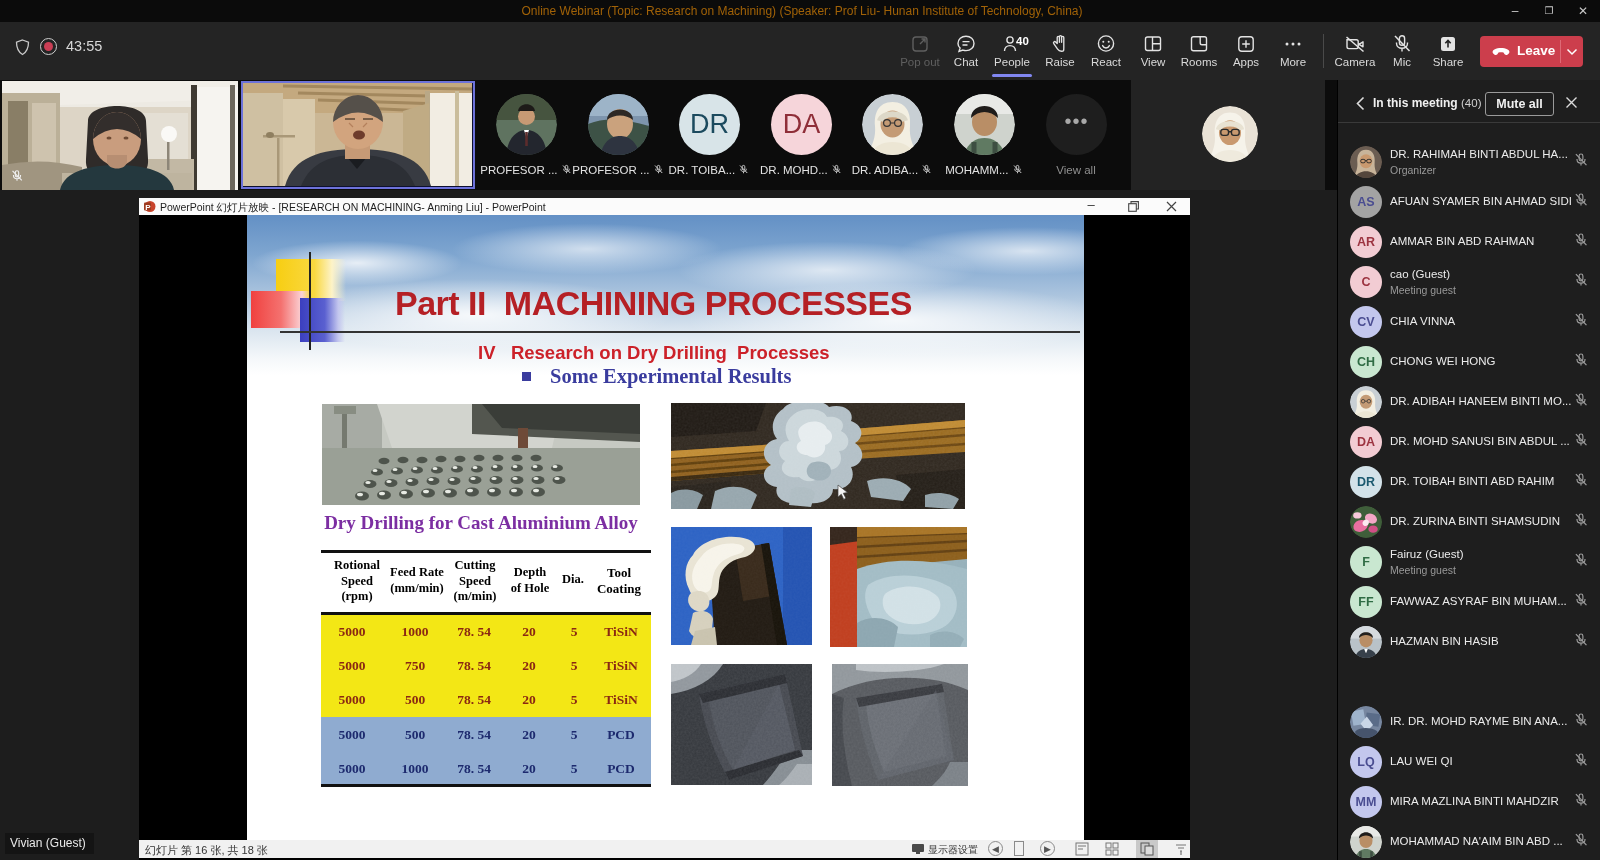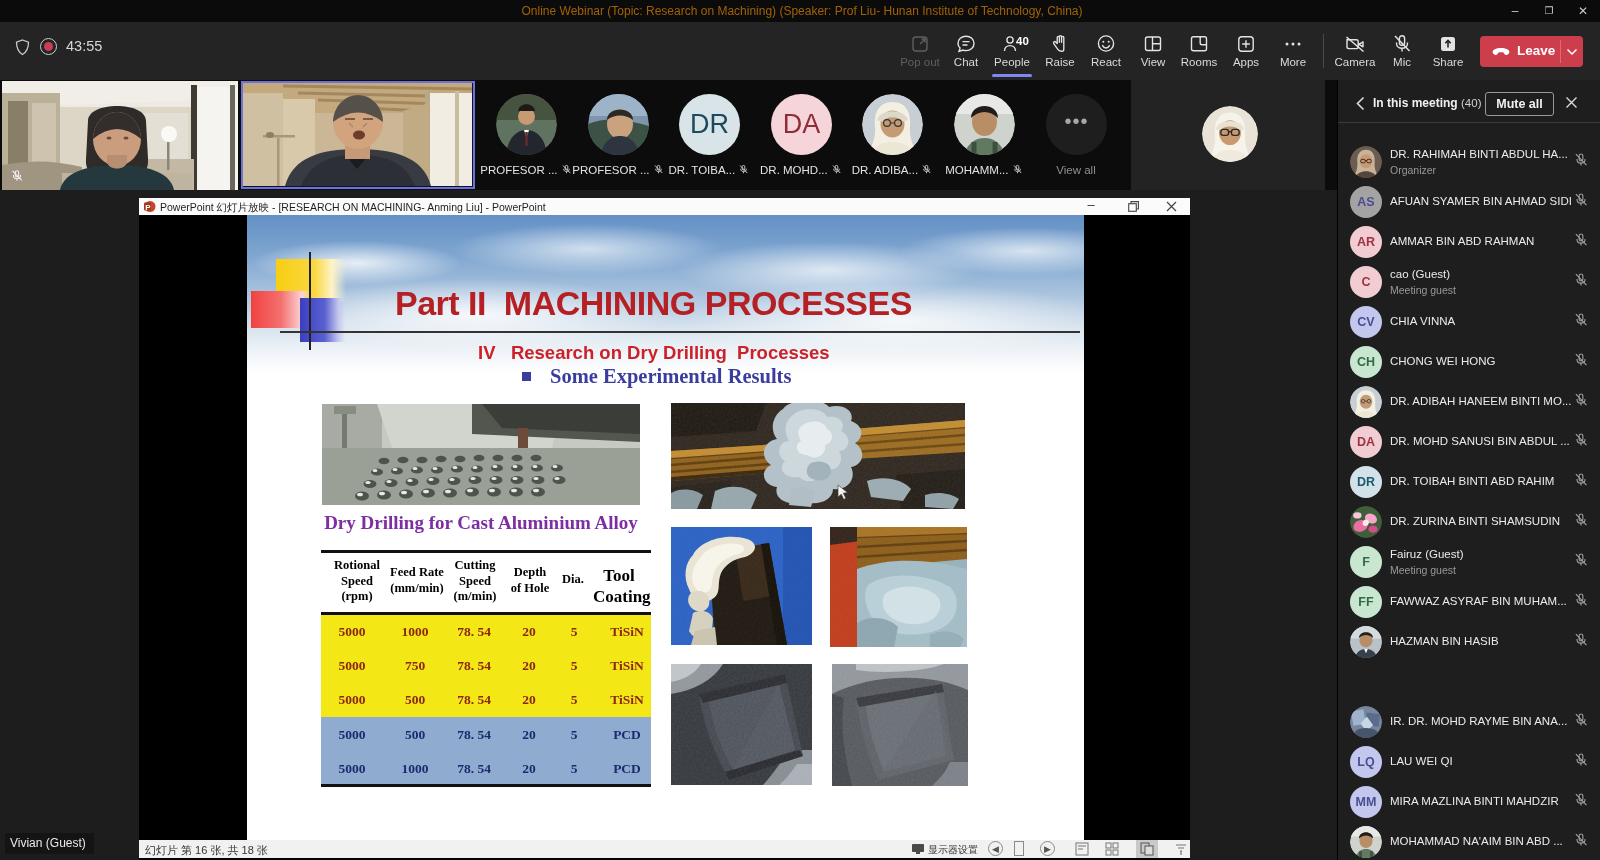--- a/index.html
+++ b/index.html
@@ -49,21 +49,21 @@
   .pname2 { position:absolute; left:52px; top:6px; font-size:11.5px; color:#ebebeb; white-space:nowrap; }
   .psub { position:absolute; left:52px; top:22px; font-size:10.5px; color:#999; }
   .pmic { position:absolute; right:12px; top:10px; }
   .trow { position:absolute; left:0; width:330px; height:16px; font-size:13.5px; font-weight:bold; }
   .trow span { position:absolute; text-align:center; width:60px; }
   .trow span:nth-child(1){ left:1px; }
   .trow span:nth-child(2){ left:64px; }
   .trow span:nth-child(3){ left:123px; }
   .trow span:nth-child(4){ left:178px; }
   .trow span:nth-child(5){ left:223px; }
-  .trow span:nth-child(6){ left:276px; }
+  .trow span:nth-child(6){ left:270px; }
 </style>
 </head>
 <body>
 <div id="root">
 
   <div class="abs" id="titlebar">
     <div class="t">Online Webinar (Topic: Research on Machining) (Speaker: Prof Liu- Hunan Institute of Technology, China)</div>
     <div class="wbtn" style="right:68px;">–</div>
     <div class="wbtn" style="right:34px; font-size:10px;">❐</div>
     <div class="wbtn" style="right:0;">✕</div>
@@ -487,21 +487,21 @@
         <div class="abs" style="left:0;top:62px;width:330px;height:3px;background:#111;"></div>
         <div class="abs" style="left:0;top:65px;width:330px;height:102px;background:#f3e715;"></div>
         <div class="abs" style="left:0;top:167px;width:330px;height:67px;background:#8fabd0;"></div>
         <div class="abs" style="left:0;top:234px;width:330px;height:3px;background:#111;"></div>
 
         <div class="abs" style="left:8px;top:8px;width:56px;text-align:center;font-size:12.5px;font-weight:bold;color:#000;line-height:1.25;">Rotional Speed (rpm)</div>
         <div class="abs" style="left:66px;top:15px;width:60px;text-align:center;font-size:12.5px;font-weight:bold;color:#000;line-height:1.25;">Feed Rate (mm/min)</div>
         <div class="abs" style="left:126px;top:8px;width:56px;text-align:center;font-size:12.5px;font-weight:bold;color:#000;line-height:1.25;">Cutting Speed (m/min)</div>
         <div class="abs" style="left:186px;top:15px;width:46px;text-align:center;font-size:12.5px;font-weight:bold;color:#000;line-height:1.25;">Depth of&nbsp;Hole</div>
         <div class="abs" style="left:234px;top:22px;width:36px;text-align:center;font-size:12.5px;font-weight:bold;color:#000;">Dia.</div>
-        <div class="abs" style="left:272px;top:15px;width:52px;text-align:center;font-size:17px;font-weight:bold;color:#000;line-height:1.25;">Tool Coating</div>
+        <div class="abs" style="left:272px;top:15px;width:52px;text-align:center;font-size:13px;font-weight:bold;color:#000;line-height:1.25;">Tool Coating</div>
 
         <div class="trow" style="top:74px;color:#8a2812;">
             <span>5000</span>
             <span>1000</span>
             <span>78. 54</span>
             <span>20</span>
             <span>5</span>
             <span>TiSiN</span>
           </div>
         <div class="trow" style="top:108px;color:#8a2812;">

